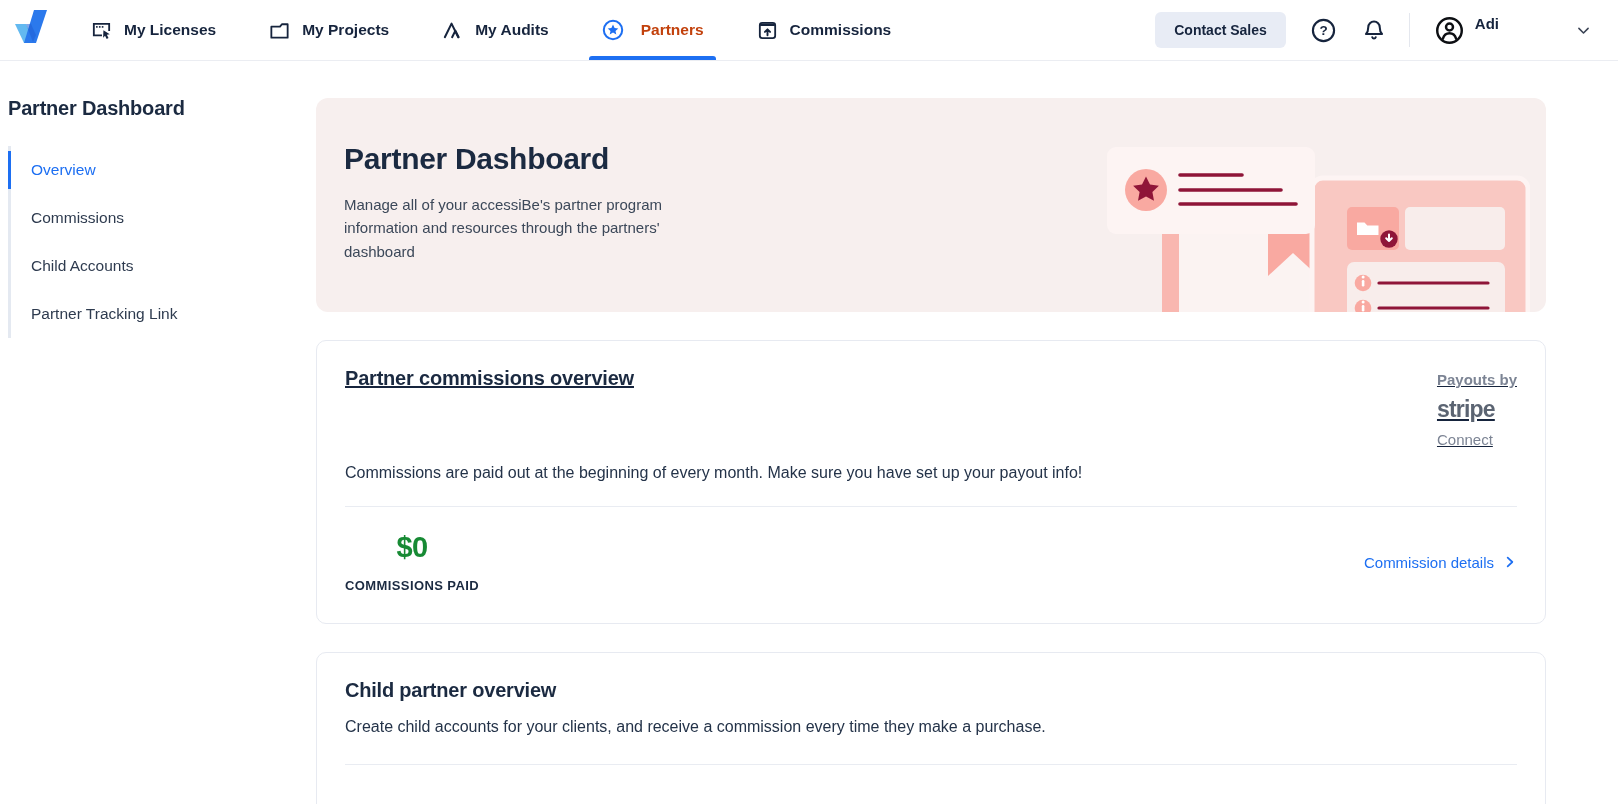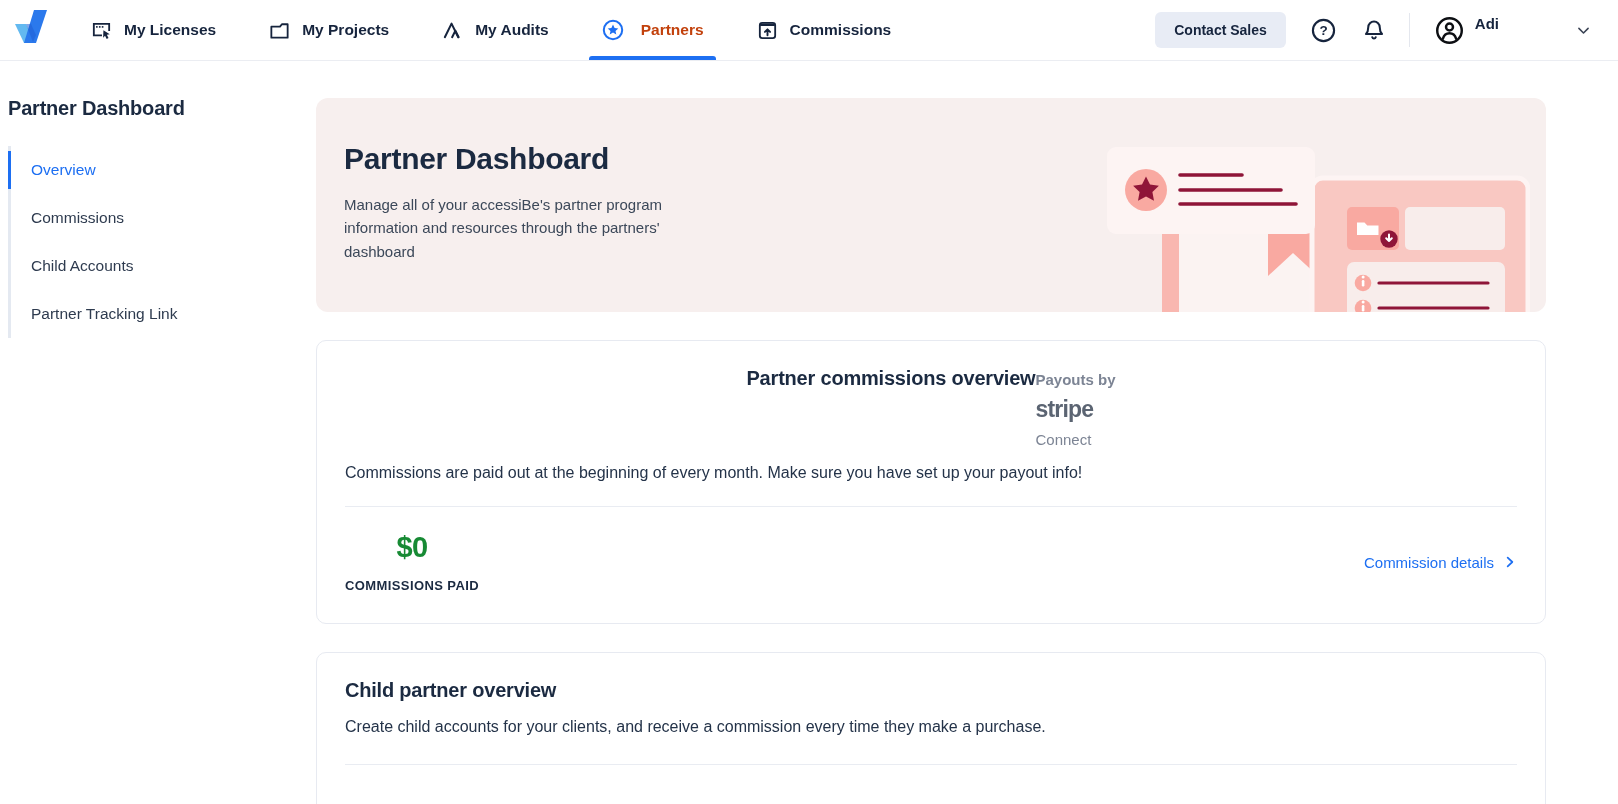--- a/index.html
+++ b/index.html
@@ -60,21 +60,21 @@
   }
   .hero-text { position:absolute; left:28px; top:44px; z-index:2; }
   .hero-title { font-size:30px; font-weight:700; color:#1b2a41; letter-spacing:-0.3px; }
   .hero-desc { margin-top:17px; width:350px; font-size:15px; line-height:1.55; color:#3c4859; }
   .hero-illustration { position:absolute; right:16px; top:0; }
 
   .card {
     margin-top:28px; background:#fff; border:1px solid #e7eaf1; border-radius:10px;
     padding:26px 28px 30px 28px;
   }
-  .card-head { display:flex; align-items:baseline; justify-content:center; }
+  .card-head { display:flex; align-items:baseline; justify-content:space-between;text-decoration:underline; }
   .card-title { font-size:20px; font-weight:700; color:#1b2a41; letter-spacing:-0.2px; }
   .card-sub { margin-top:16px; font-size:16px; color:#243349; }
   .card-divider { margin-top:24px; border:none; border-top:1px solid #e9ecf2; height:0; }
 
   .payouts { display:flex; align-items:baseline; gap:8px; color:#7c8494; white-space:nowrap;flex-direction:column; }
   .payouts-prefix { font-size:15px; font-weight:700; }
   .payouts-brand { font-size:23px; font-weight:800; color:#5b6472; letter-spacing:-0.8px; }
   .payouts-suffix { font-size:15px; font-weight:400; color:#7c8494; }
 
   .stats-row { display:flex; align-items:center; margin-top:24px; }

